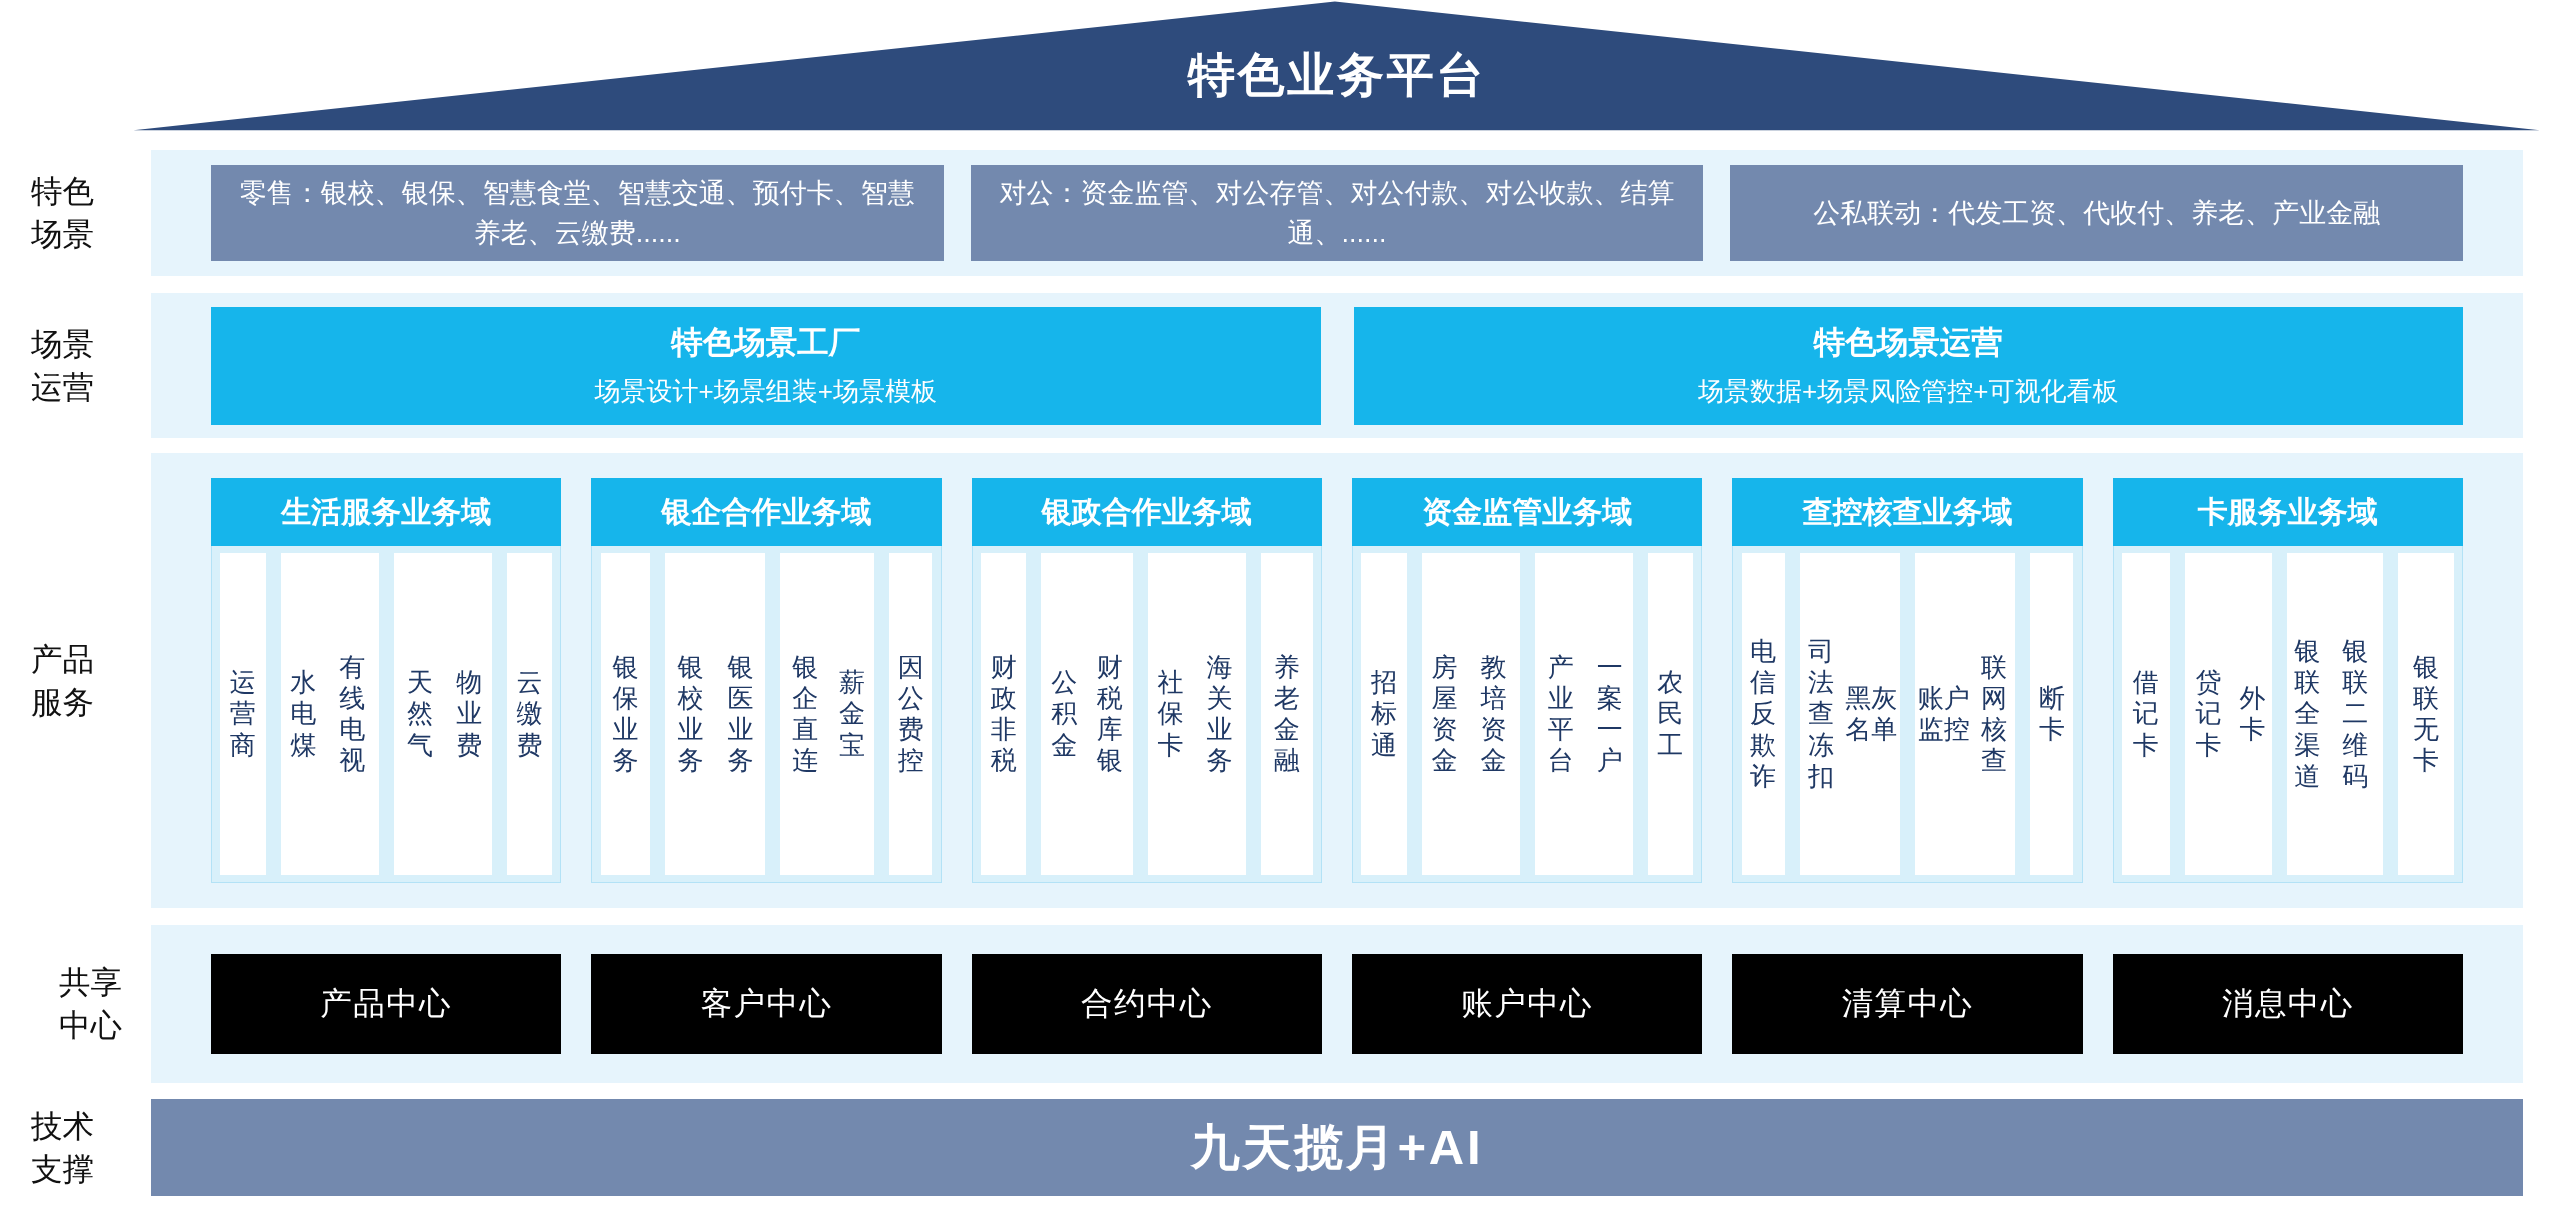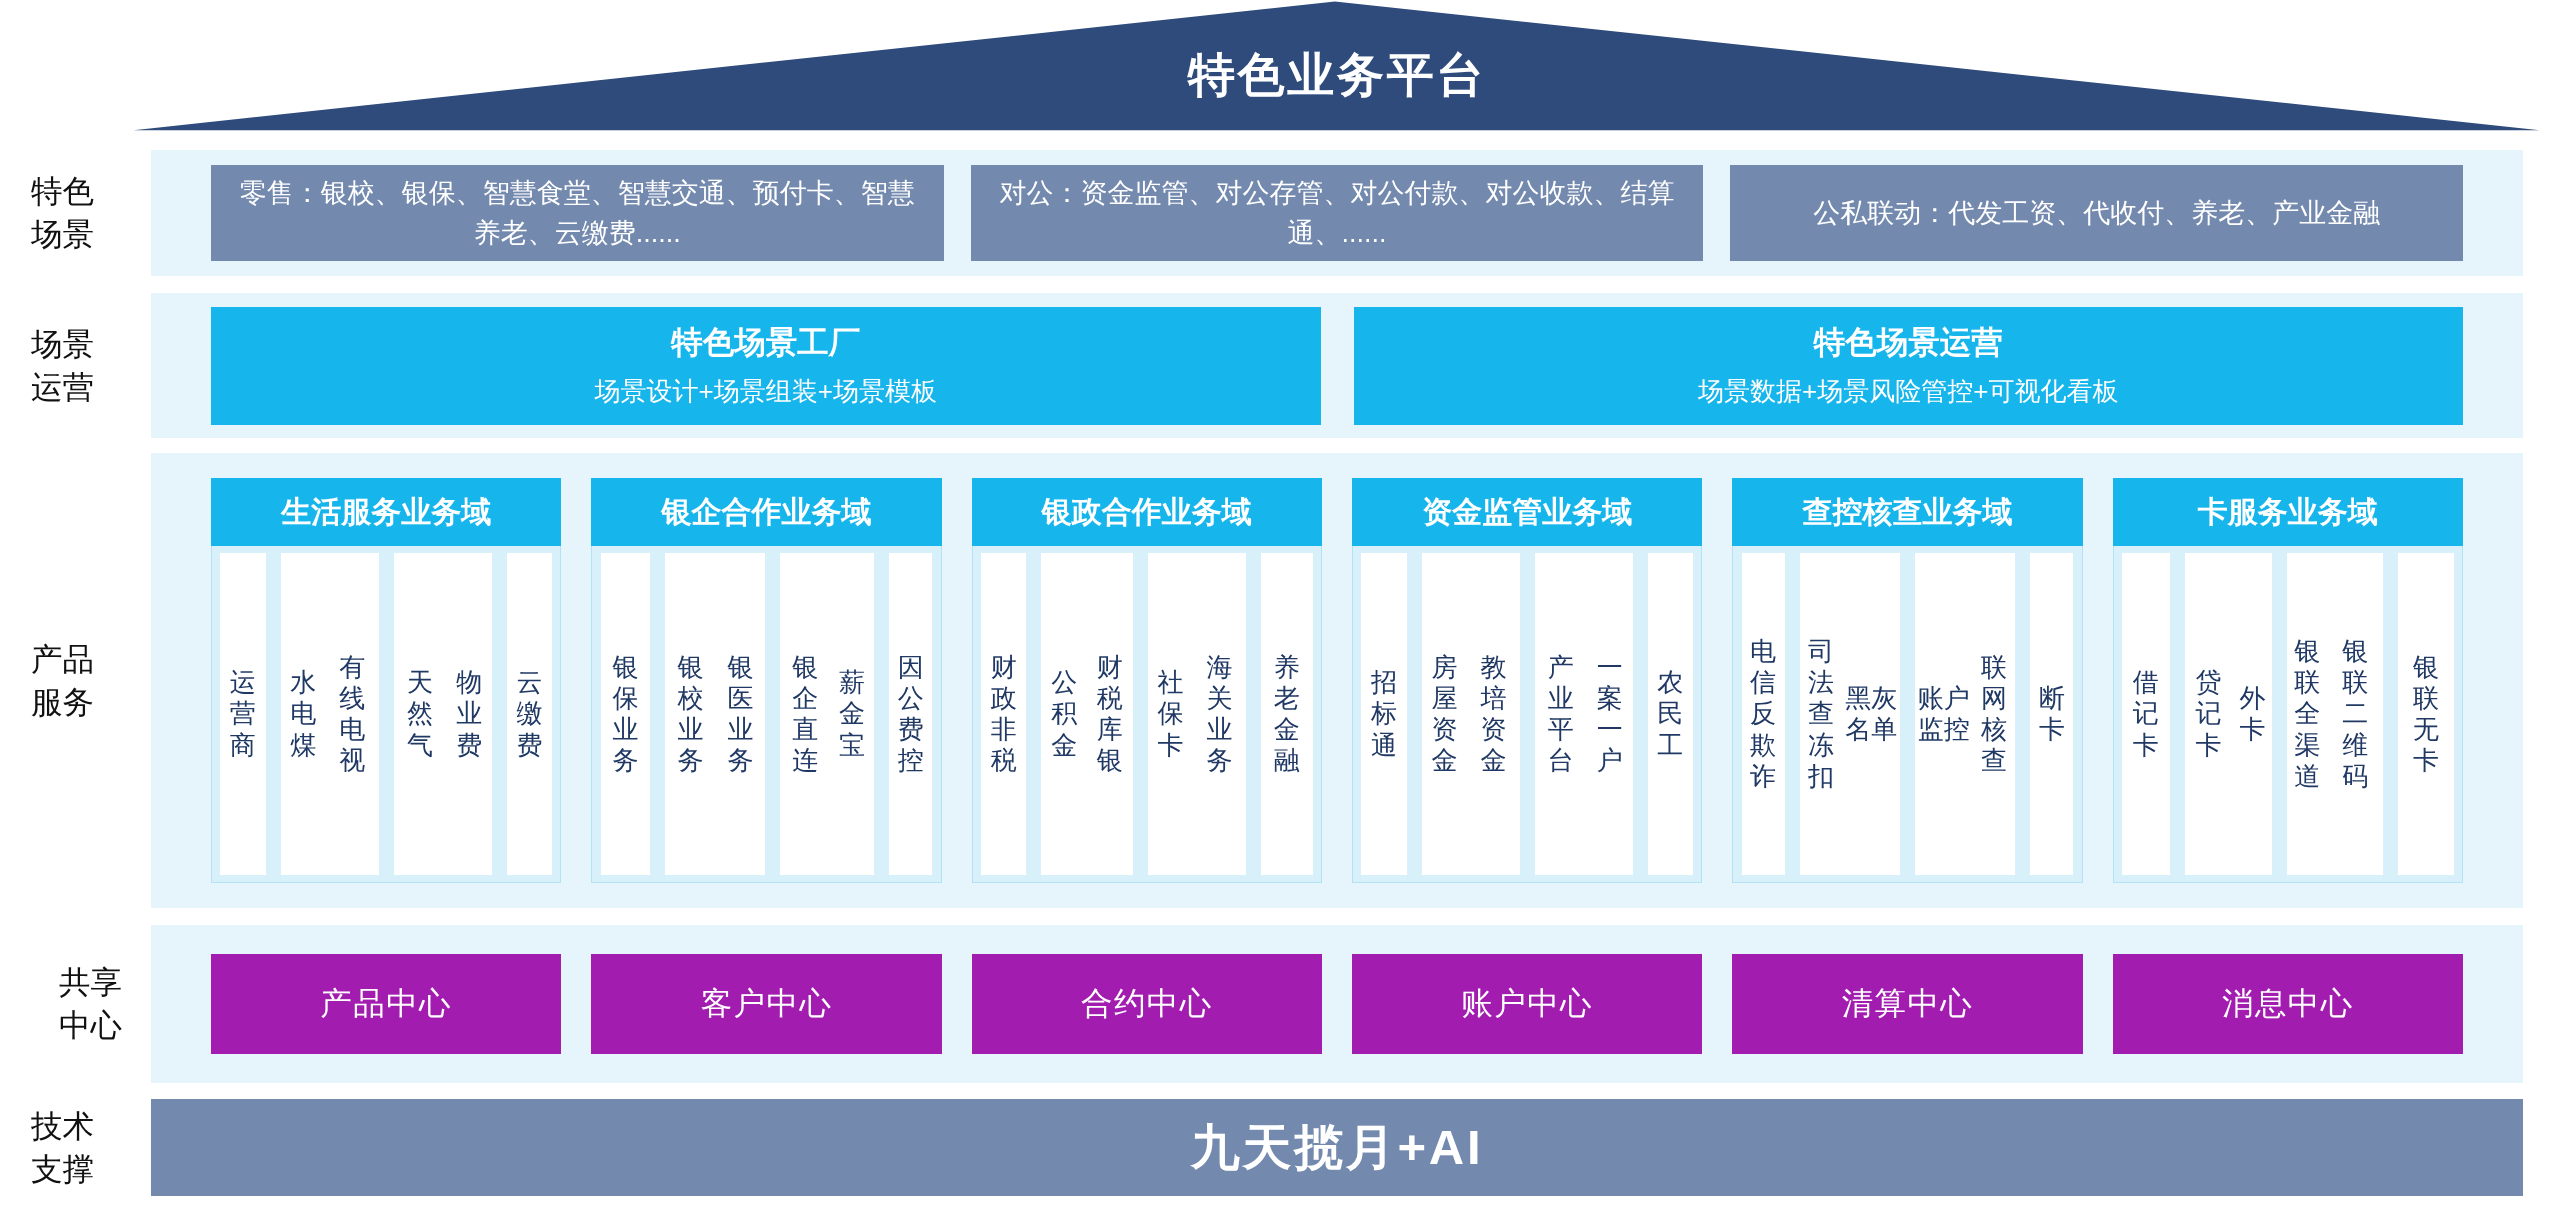--- a/index.html
+++ b/index.html
@@ -68,21 +68,21 @@
   .cell-row{display:flex;gap:15px;}
   .prod-cell{
     flex:1;background:#ffffff;min-height:66px;
     display:flex;align-items:center;justify-content:center;
     color:#1F3864;font-size:26px;line-height:1.2;text-align:center;
     white-space:pre-line;padding:5.5px 2.7px;box-sizing:border-box;
   }
 
   
   .center-box{
-    flex:1;height:100px;background:#a21caf;color:#ffffff;font-size:31.5px;
+    flex:1;height:100px;background:#000000;color:#ffffff;font-size:31.5px;
     display:flex;align-items:center;justify-content:center;letter-spacing:1.4px;
   }
 
   
   .tech-band{
     position:absolute;left:151px;width:2372px;background:#7389AE;
     display:flex;align-items:center;justify-content:center;
     color:#ffffff;font-size:49px;font-weight:bold;letter-spacing:2.7px;
   }
 </style>

